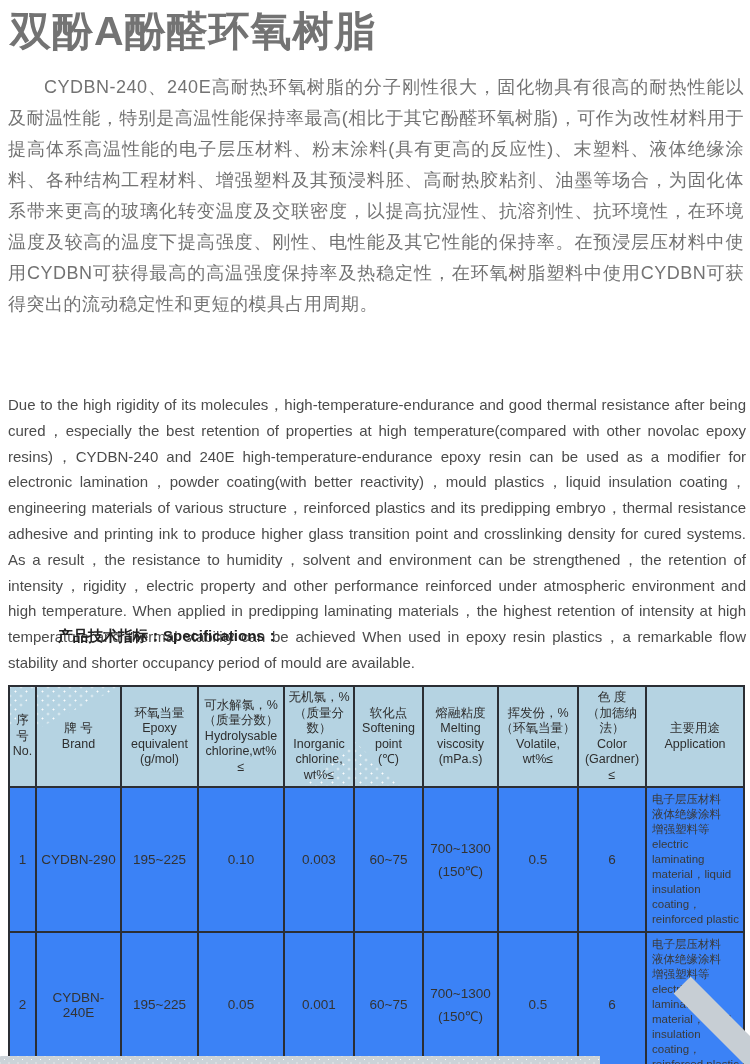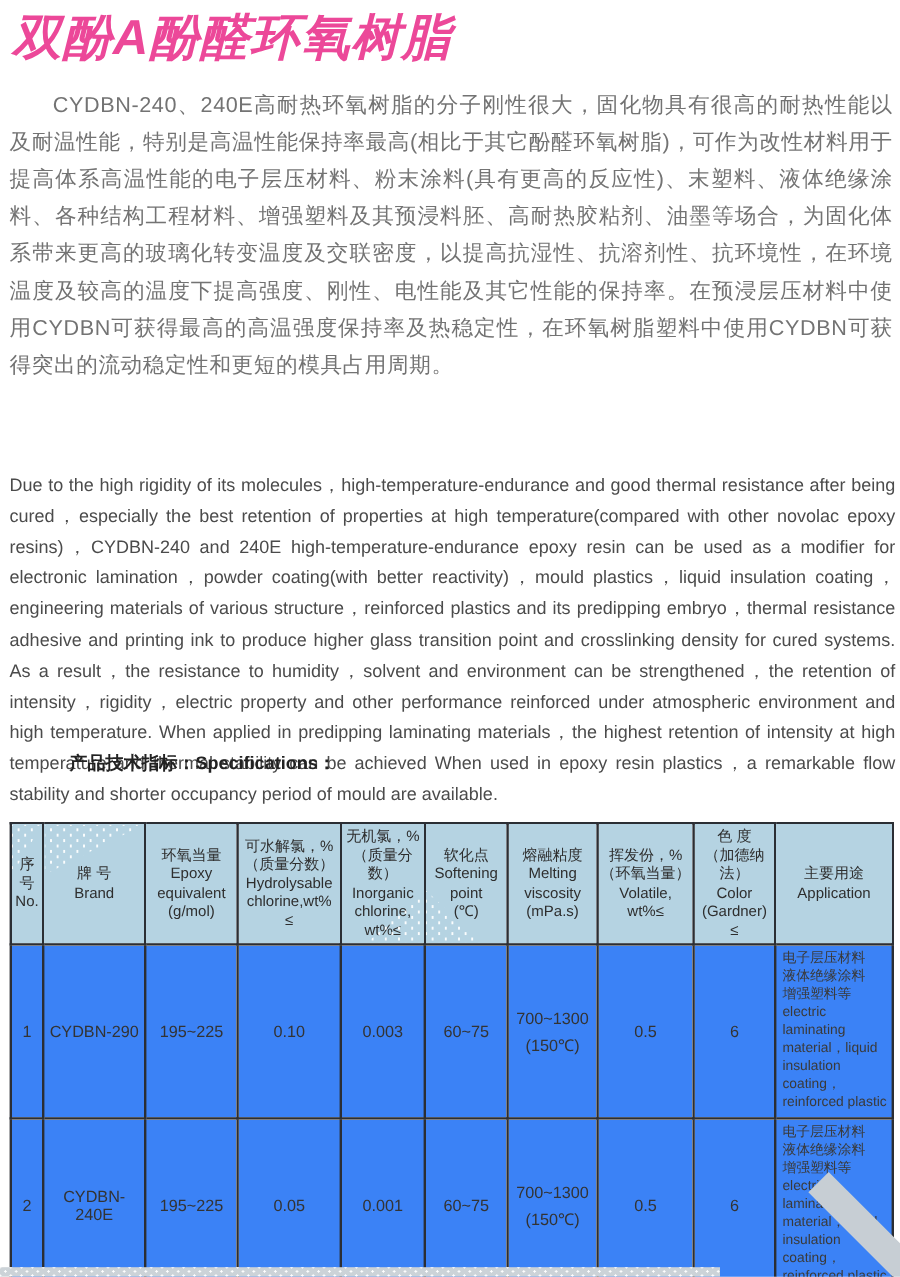--- a/index.html
+++ b/index.html
@@ -7,22 +7,22 @@
     width:750px;height:1064px;
     background:#ffffff;
     font-family:"Liberation Sans", sans-serif;
     position:relative;
     overflow:hidden;
   }
   .page{position:absolute;inset:0;background:#fff;}
 
   .title{
     position:absolute;left:10px;top:4px;
-    font-size:41px;font-weight:900;color:#ec4899;
-    letter-spacing:1px;margin:0;font-style:italic;
+    font-size:41px;font-weight:900;color:#737373;
+    letter-spacing:1px;margin:0;
   }
   .cn-paragraph{
     position:absolute;left:8px;top:72px;width:736px;
     font-size:18px;line-height:31px;color:#737373;
     text-align:justify;text-indent:2em;letter-spacing:0.5px;
     margin:0;
   }
   .en-heading{
     position:absolute;left:6px;top:340px;
     font-size:38px;font-weight:400;color:#9b9b9b;

